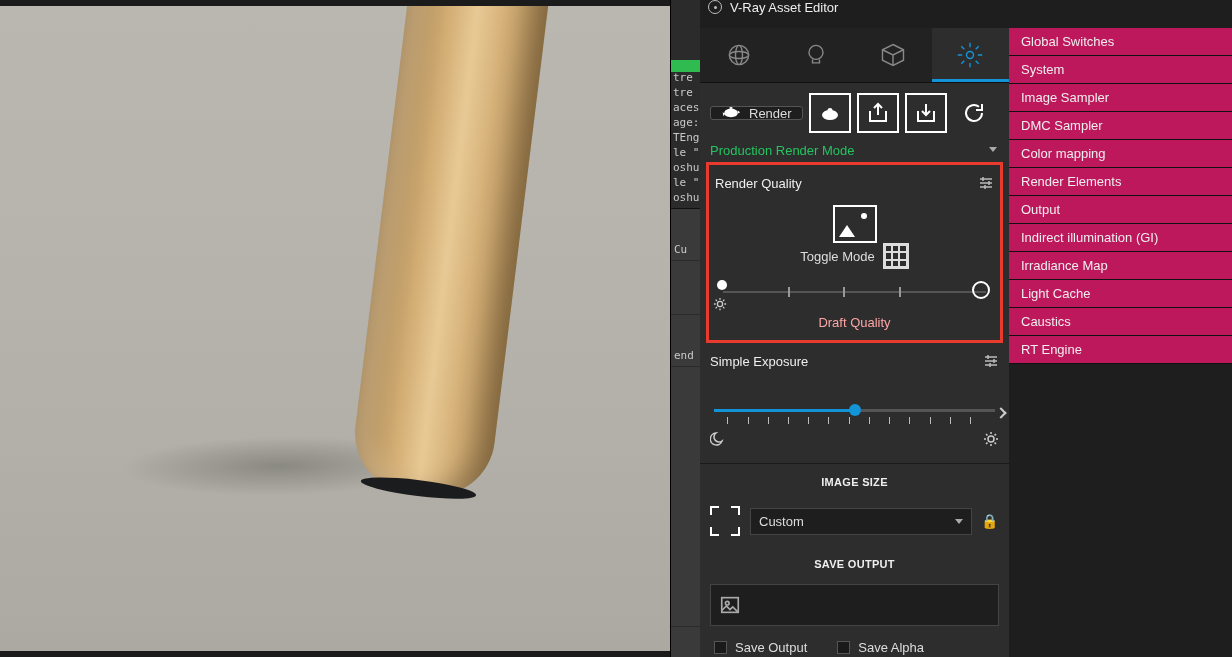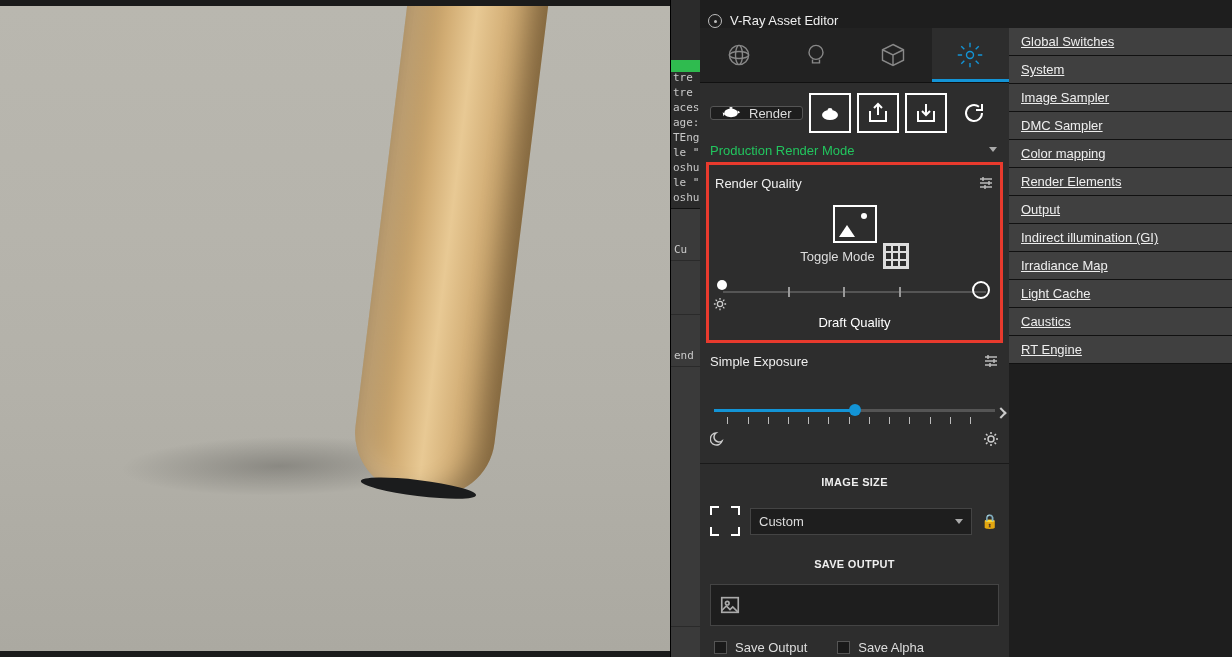--- a/index.html
+++ b/index.html
@@ -16,21 +16,21 @@
   .codecol { width: 30px; height: 100%; background:#2b2b2b; border-left:1px solid #000; padding:70px 2px 0; font-family: Consolas, monospace; font-size:11px; line-height:15px; color:#c8c8c8; overflow:hidden; position:relative; }
   .codecol .green { position:absolute; left:0; top:60px; right:0; height:12px; background:#2fbb4f; }
   .codecol div { white-space: pre; }
   .codecol .am { color:#d88a3c; }
   .codecol .red { color:#d86a5c; }
   .codecol .bottom { position:absolute; bottom:0; left:0; right:0; border-top:1px solid #111; background:#3a3a3a; }
   .codecol .bottom div { padding: 3px 3px; border-bottom: 1px solid #2a2a2a; }
 
   
   .editor { flex:1; background:#2d2d2d; display:flex; flex-direction:column; }
-  .titlebar { height:28px; background:#1e1e1e; display:flex; align-items:flex-end; padding:0 8px; gap:8px; }
+  .titlebar { height:28px; background:#1e1e1e; display:flex; align-items:flex-start; padding:0 8px; gap:8px; }
   .titlebar .logo { width:14px;height:14px;border:1.5px solid #bdbdbd;border-radius:50%; display:flex;align-items:center;justify-content:center;}
   .titlebar .logo::after{content:"";width:3px;height:3px;background:#bdbdbd;border-radius:50%;}
   .titlebar span { font-size:13px; color:#eee; }
   .body { flex:1; display:flex; }
 
   
   .settings { width:309px; background:#2d2d2d; padding:0; display:flex; flex-direction:column; }
 
   .tabrow { display:flex; height:55px; background:#222; border-bottom:1px solid #111;}
   .tabrow .tab { flex:1; display:flex; align-items:center; justify-content:center; position:relative;}
@@ -61,21 +61,21 @@
   .toggle-pair { display:flex; align-items:center; gap:8px; }
   .gridicon { width:26px;height:26px;border:2px solid #ddd; display:grid; grid-template-columns:1fr 1fr 1fr; grid-template-rows:1fr 1fr 1fr;}
   .gridicon div{border:1px solid #ddd;}
 
   .quality-slider { position:relative; height:22px; margin-top:12px;}
   .quality-slider .track { position:absolute; left:8px; right:8px; top:4px; height:2px; background:#555;}
   .quality-slider .tick { position:absolute; top:0; width:2px; height:10px; background:#999;}
   .quality-slider .gear { position:absolute; left:-2px; top:-3px; }
   .quality-slider .knob { position:absolute; right:4px; top:-6px; width:18px;height:18px;border:2.5px solid #fff;border-radius:50%;}
   .quality-slider .dot { position:absolute; left:2px; top:-7px; width:10px;height:10px;background:#fff;border-radius:50%;}
-  .quality-label { text-align:center; margin-top:6px; color:#ffffff; }
+  .quality-label { text-align:center; margin-top:6px; color:#fca5a5; }
 
   .section { margin: 6px 10px 0; }
   .exposure-slider { position:relative; height:26px; margin-top:30px;}
   .exposure-slider .blue { position:absolute; left:4px; top:6px; height:3px; background:#1394d6; width:50%;}
   .exposure-slider .rest { position:absolute; top:6px; right:4px; height:3px; background:#555; left:50%;}
   .exposure-slider .tick { position:absolute; top:14px; width:1px; height:7px; background:#bbb;}
   .exposure-slider .knob { position:absolute; top:1px; width:12px;height:12px;background:#1394d6;border-radius:50%; left:calc(50% - 6px);}
   .exposure-row { display:flex; align-items:center; justify-content:space-between; margin-top:2px;}
   .exposure-row svg{stroke:#ccc;fill:none;stroke-width:1.5;width:16px;height:16px;}
   .chev { width:8px;height:8px;border-right:2px solid #ccc;border-bottom:2px solid #ccc; transform:rotate(-45deg); position:absolute; right:-6px; top:6px;}
@@ -109,21 +109,21 @@
 
   .save-box { margin:6px 10px 10px; background:#1e1e1e; border:1px solid #444; height:42px; display:flex;align-items:center; padding:0 8px;}
   .save-box svg{stroke:#aaa;fill:none;stroke-width:1.8;width:22px;height:22px;}
 
   .check-row { display:flex; gap:30px; padding:4px 14px 0;}
   .check { display:flex;align-items:center;gap:8px;}
   .check .box{width:13px;height:13px;background:#1a1a1a;border:1px solid #555;}
 
   
   .categories { width:223px; background:#1e1e1e; }
-  .cat { padding:6px 12px; border-bottom:1px solid #111; background:#404040; color:#eee; cursor:pointer;text-decoration:underline;}
+  .cat { padding:6px 12px; border-bottom:1px solid #111; background:#be185d; color:#eee; cursor:pointer;}
   .gear-svg{stroke:#ccc;fill:none;stroke-width:1.5;width:14px;height:14px;}
 </style>
 </head>
 <body>
 
 <div class="root">
 
   <div class="viewport">
     <div class="floor-shadow"></div>
     <div class="leg"></div>

